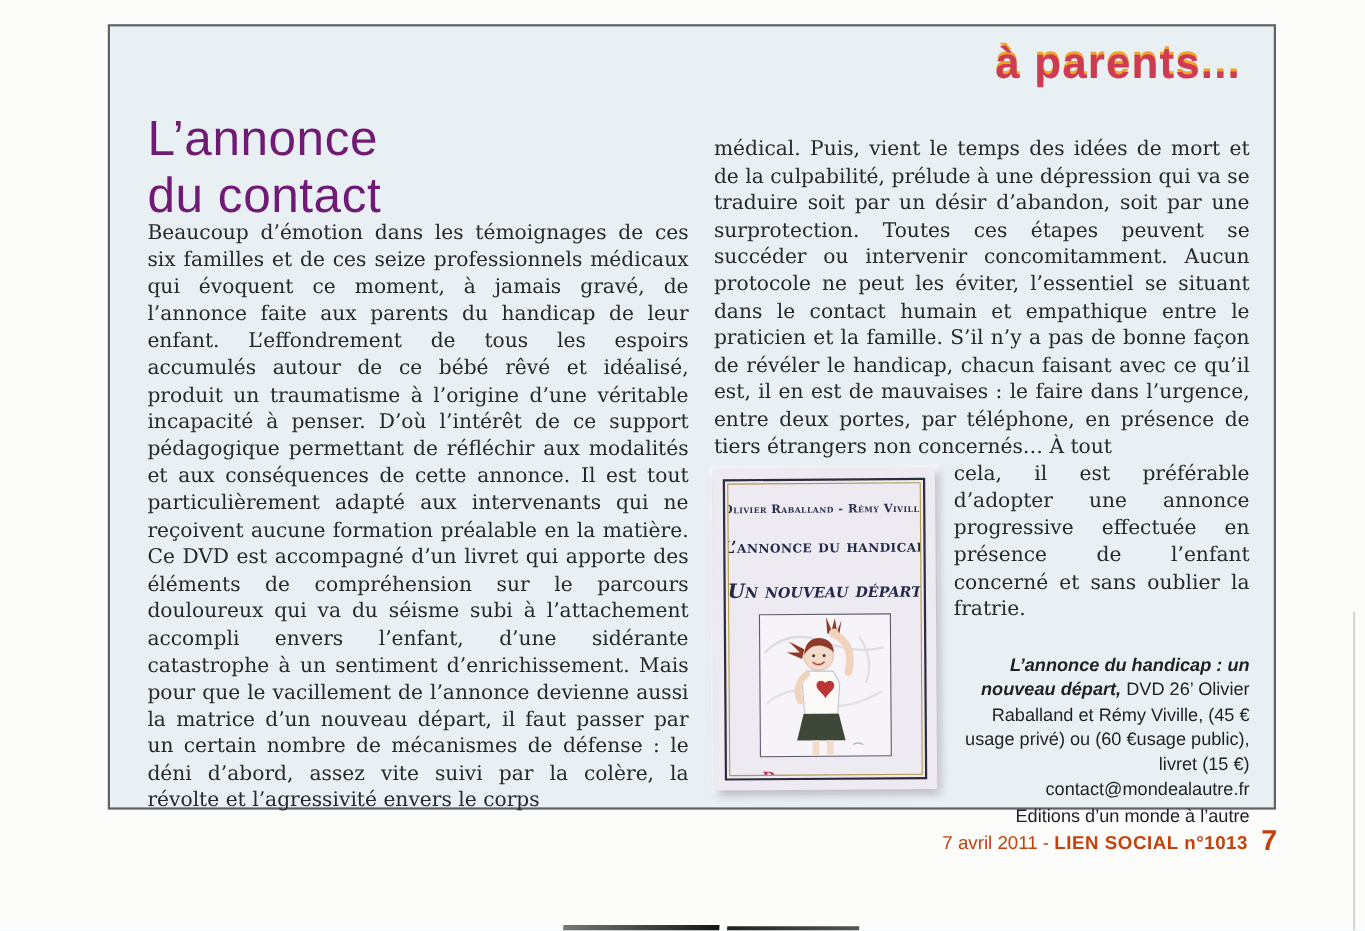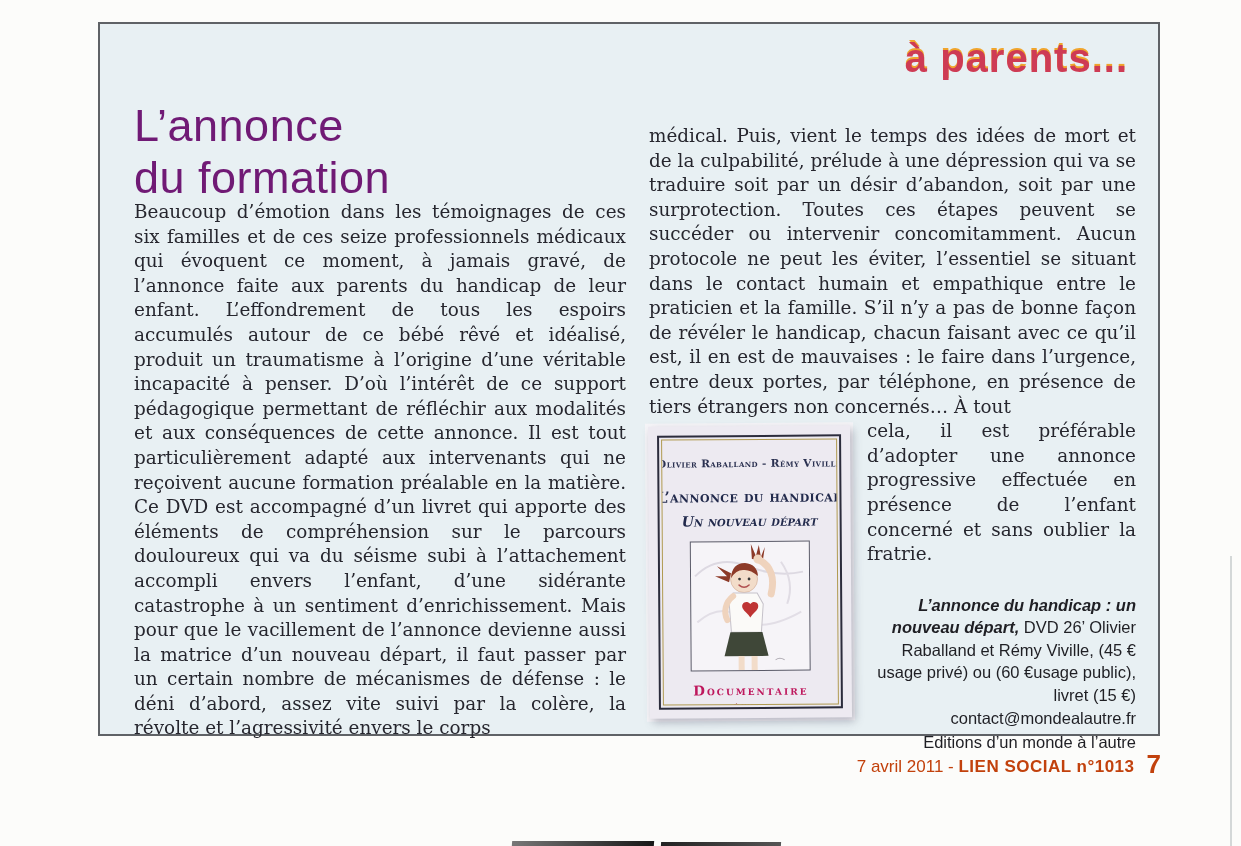--- a/index.html
+++ b/index.html
@@ -57,21 +57,21 @@
     font-family:"DejaVu Serif",serif;font-variant:small-caps;font-weight:bold;
     font-size:10.5px;color:#2a3050;letter-spacing:0.4px;white-space:nowrap;
   }
   .cover-rule{width:88%;height:1px;background:#2a3050;margin:4px 0 5px;}
   .cover-title{
     font-family:"DejaVu Serif",serif;font-variant:small-caps;font-weight:bold;
     font-size:15px;color:#222a4c;letter-spacing:0.4px;white-space:nowrap;
   }
   .cover-subtitle{
     font-family:"DejaVu Serif",serif;font-variant:small-caps;font-weight:bold;font-style:italic;
-    font-size:14px;color:#222a4c;margin-top:0;white-space:nowrap;
+    font-size:18px;color:#222a4c;margin-top:17px;white-space:nowrap;
   }
   .cover-art{
     width:118px;height:128px;border:1px solid #5a5a68;background:#f6f4f8;
     margin-top:7px;flex:none;
   }
   .cover-genre{
     font-family:"DejaVu Serif",serif;font-variant:small-caps;font-weight:bold;
     font-size:13.5px;letter-spacing:2px;color:#be185d;margin-top:7px;white-space:nowrap;
   }
   .cover-logo{
@@ -104,21 +104,21 @@
 </style>
 </head>
 <body>
 
 <div class="panel">
 
   <div class="signaler">à parents...</div>
 
   <div class="title">
     <div>L’annonce</div>
-    <div>du formation</div>
+    <div>du contact</div>
   </div>
 
   <div class="col col-left">
     <p>Beaucoup d’émotion dans les témoignages de ces six familles et de ces seize professionnels médicaux qui évoquent ce moment, à jamais gravé, de l’annonce faite aux parents du handicap de leur enfant. L’effondrement de tous les espoirs accumulés autour de ce bébé rêvé et idéalisé, produit un traumatisme à l’origine d’une véritable incapacité à penser. D’où l’intérêt de ce support pédagogique permettant de réfléchir aux modalités et aux conséquences de cette annonce. Il est tout particulièrement adapté aux intervenants qui ne reçoivent aucune formation préalable en la matière. Ce DVD est accompagné d’un livret qui apporte des éléments de compréhension sur le parcours douloureux qui va du séisme subi à l’attachement accompli envers l’enfant, d’une sidérante catastrophe à un sentiment d’enrichissement. Mais pour que le vacillement de l’annonce devienne aussi la matrice d’un nouveau départ, il faut passer par un certain nombre de mécanismes de défense : le déni d’abord, assez vite suivi par la colère, la révolte et l’agressivité envers le corps</p>
   </div>
 
   <div class="col col-right">
     <p>médical. Puis, vient le temps des idées de mort et de la culpabilité, prélude à une dépression qui va se traduire soit par un désir d’abandon, soit par une surprotection. Toutes ces étapes peuvent se succéder ou intervenir concomitamment. Aucun protocole ne peut les éviter, l’essentiel se situant dans le contact humain et empathique entre le praticien et la famille. S’il n’y a pas de bonne façon de révéler le handicap, chacun faisant avec ce qu’il est, il en est de mauvaises : le faire dans l’urgence, entre deux portes, par téléphone, en présence de tiers étrangers non concernés… À tout</p>
 
     <div class="dvd-cover">

